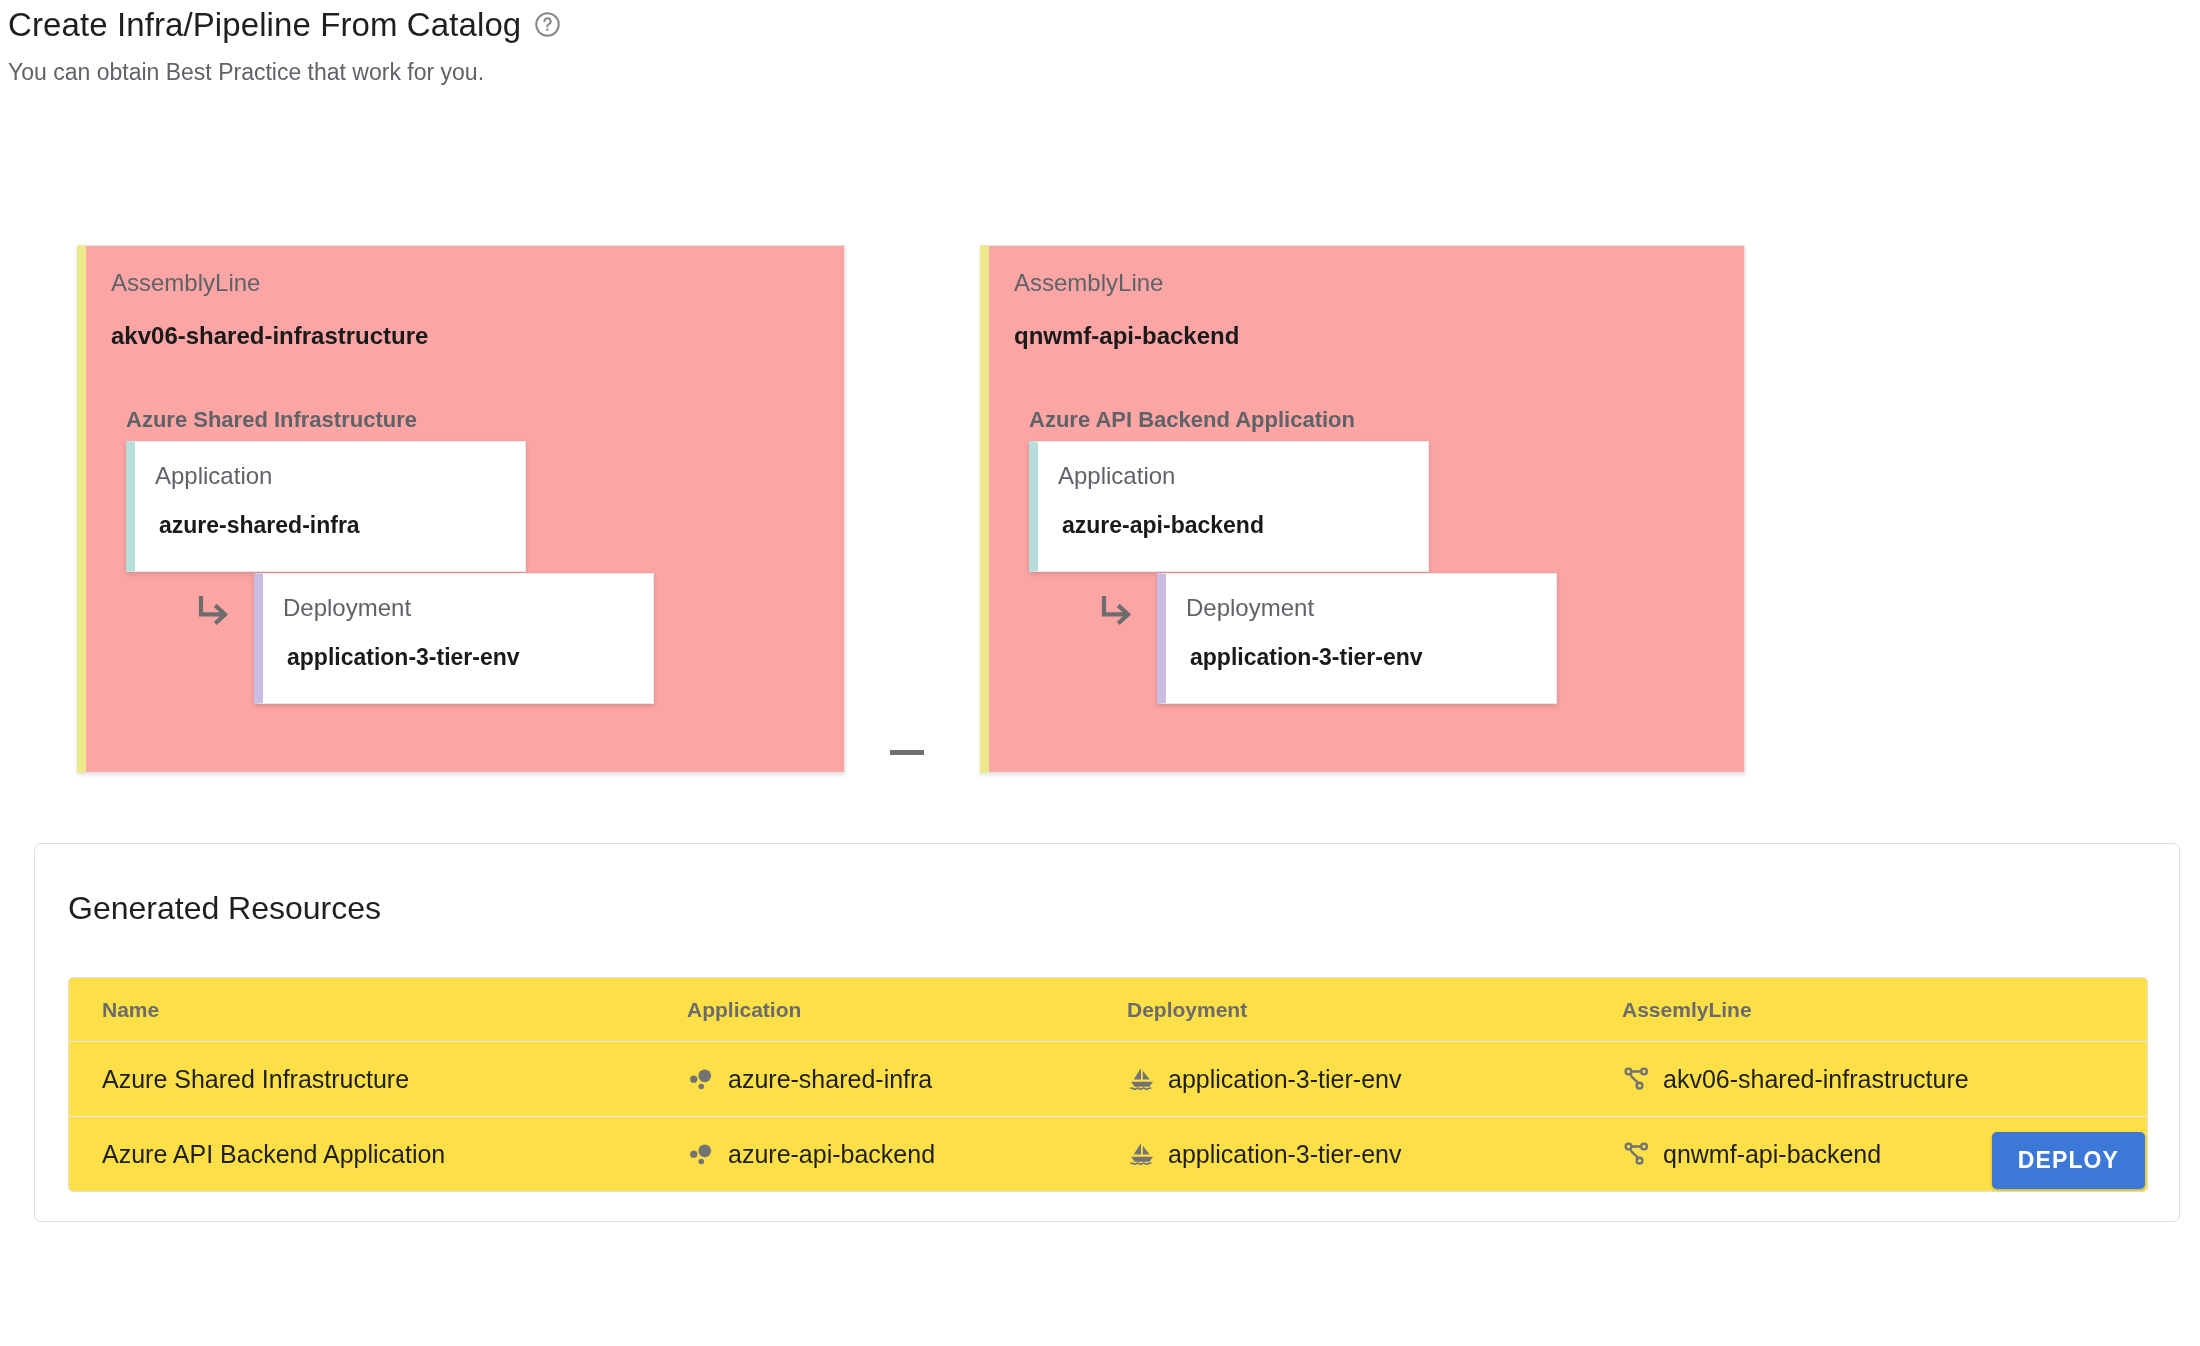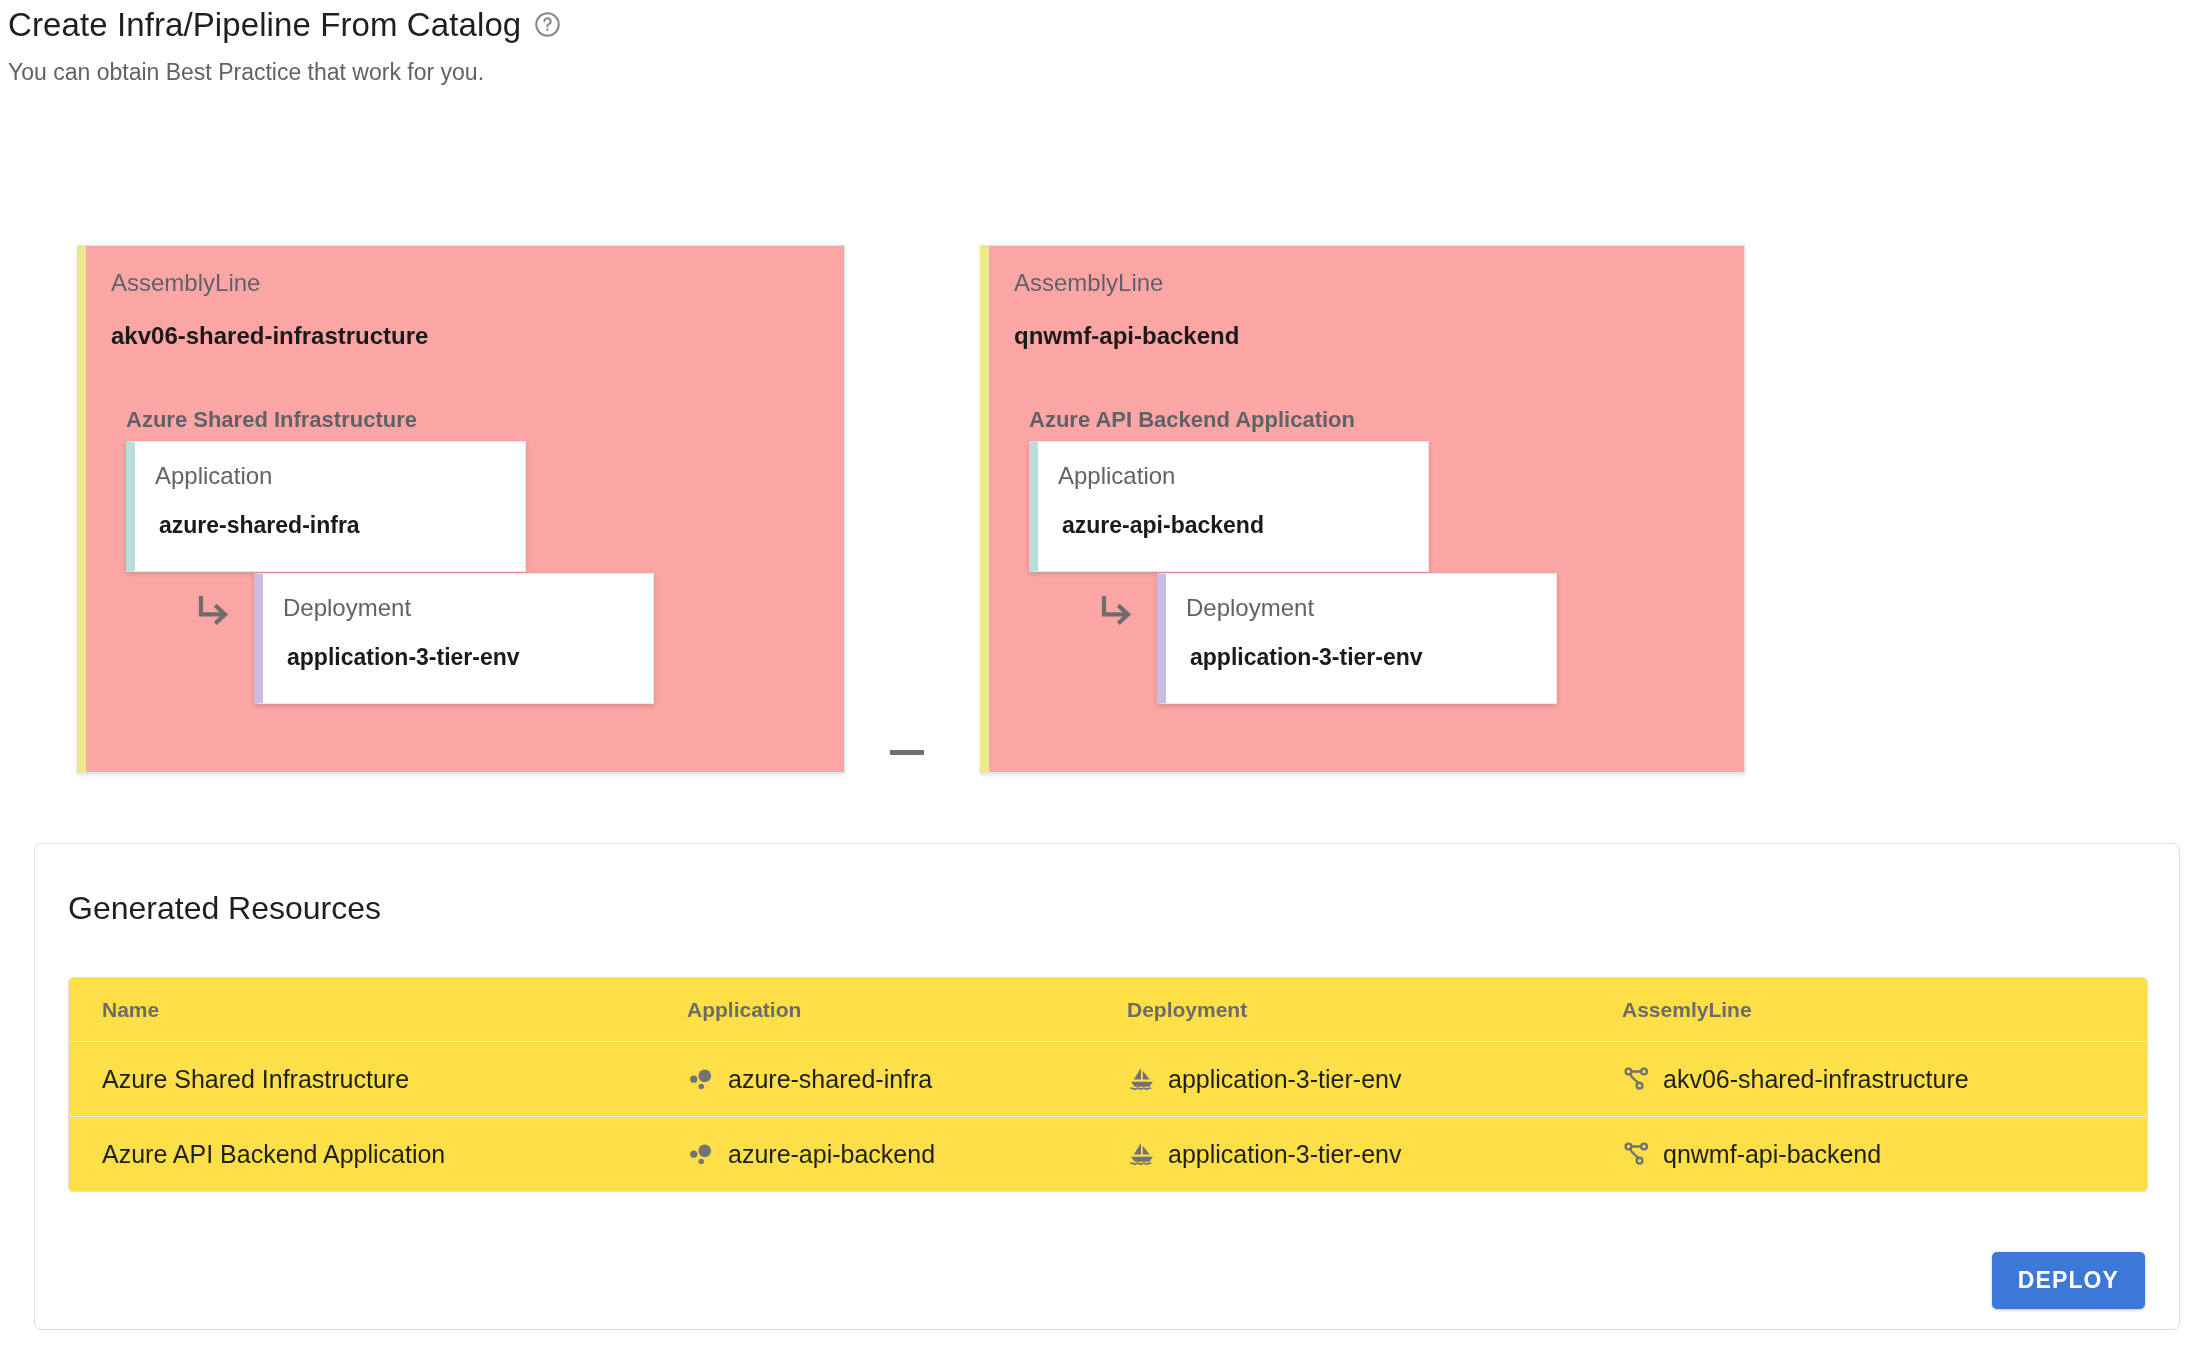--- a/index.html
+++ b/index.html
@@ -161,21 +161,21 @@
     height: 5px;
     background: #707070;
   }
 
   
   .gen-panel {
     position: absolute;
     left: 34px;
     top: 843px;
     width: 2146px;
-    height: 487px;
+    height: 379px;
     background: #ffffff;
     border: 1px solid #dedede;
     border-radius: 7px;
     box-sizing: border-box;
   }
   .gen-title {
     position: absolute;
     left: 33px;
     top: 48px;
     font-size: 32px;
@@ -236,21 +236,21 @@
     height: 30px;
     flex: none;
     display: inline-flex;
     align-items: center;
     justify-content: center;
   }
 
   .deploy-button {
     position: absolute;
     right: 34px;
-    bottom: 20px;
+    bottom: 32px;
     background: #3c78d8;
     color: #ffffff;
     border: none;
     border-radius: 5px;
     font-family: "Liberation Sans", "DejaVu Sans", sans-serif;
     font-size: 23px;
     font-weight: 700;
     letter-spacing: 1.1px;
     padding: 17px 26px 17px 26px;
     line-height: 1;

